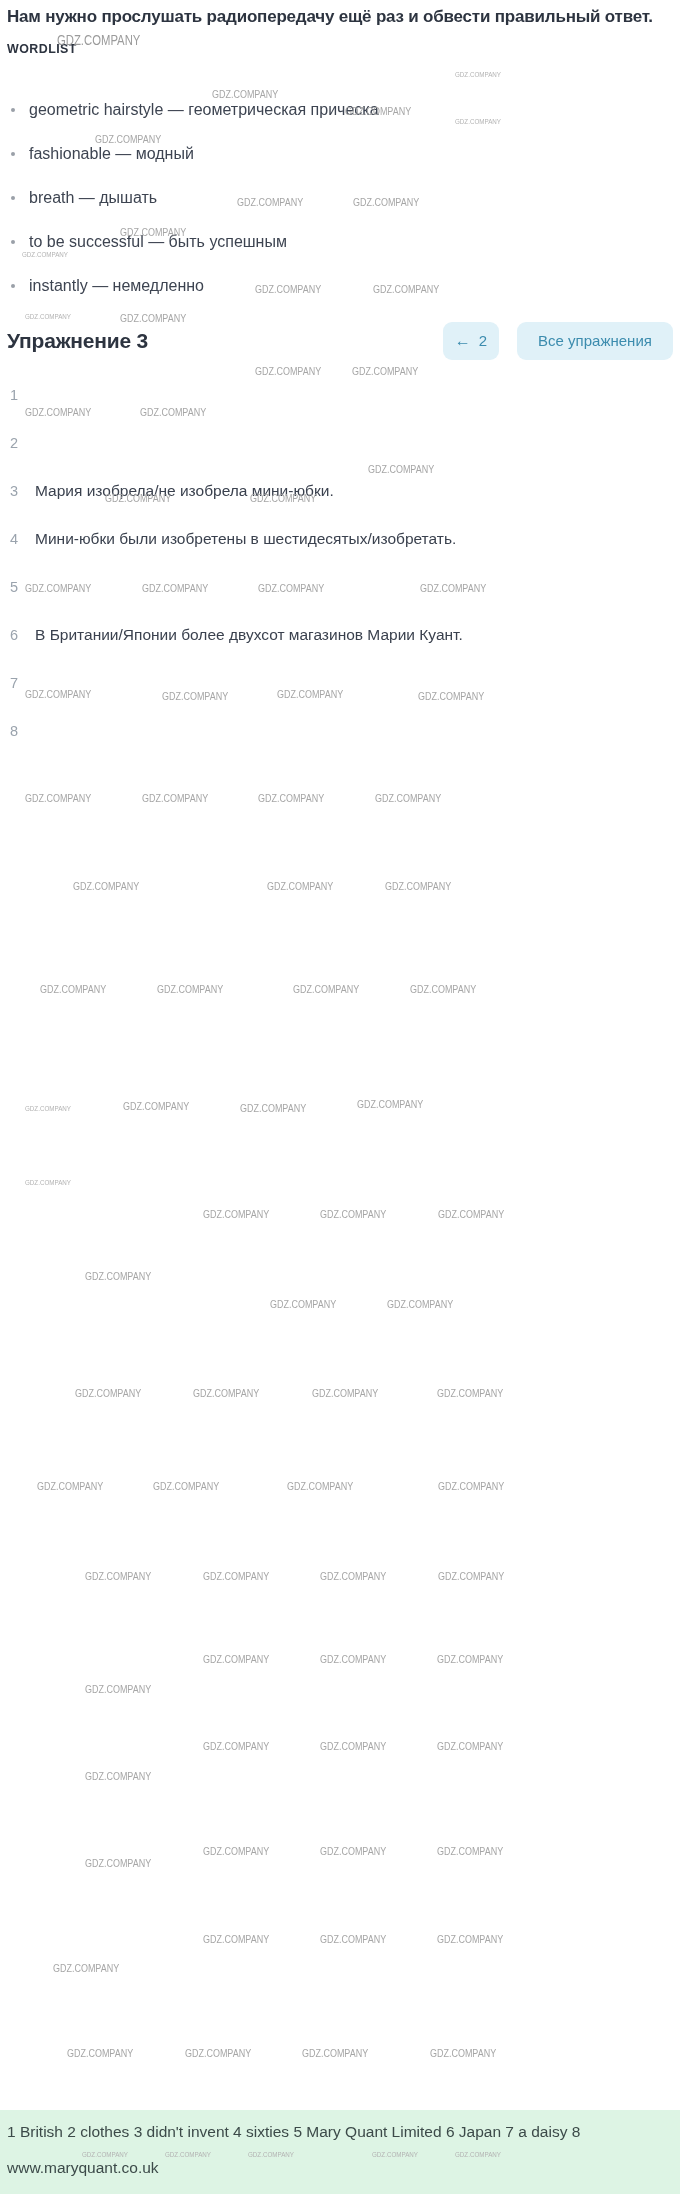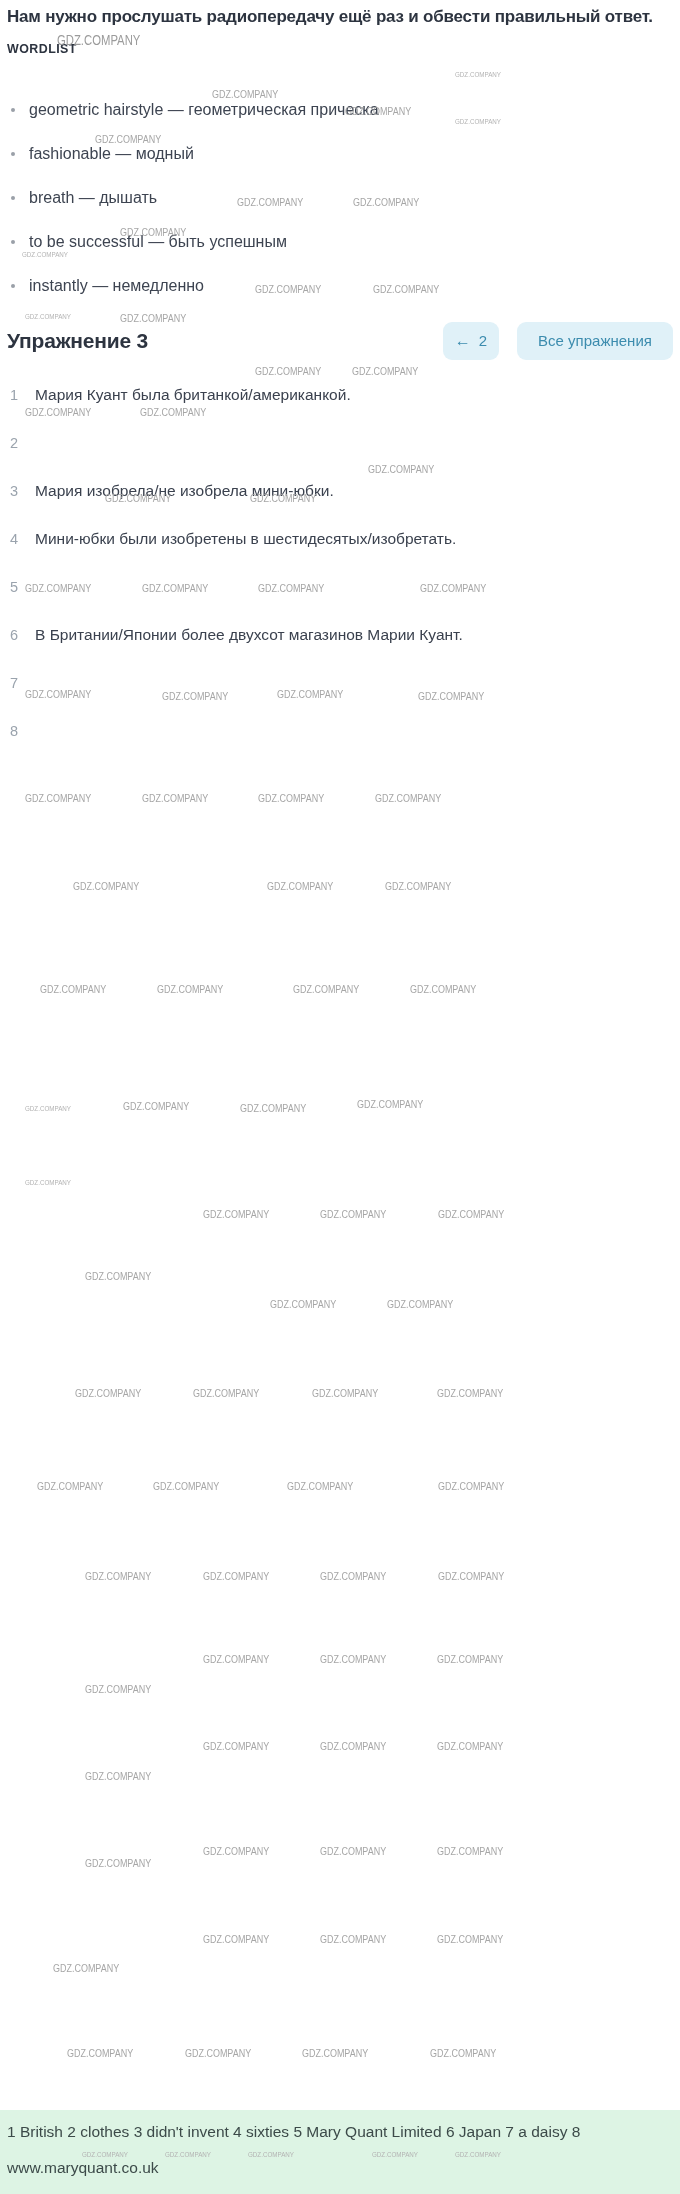--- a/index.html
+++ b/index.html
@@ -125,21 +125,20 @@
     <p class="story"></p>
       <p class="story"></p>
       <p class="story"></p>
       <p class="story"></p>
       <p class="story"></p>
   </div>
 
   <div class="questions">
     <div class="question">
         <span class="q-num">1</span>
-        <span class="q-text">Мария Куант была британкой/американкой.</span>
       </div>
       <div class="question">
         <span class="q-num">2</span>
       </div>
       <div class="question">
         <span class="q-num">3</span>
         <span class="q-text">Мария изобрела/не изобрела мини-юбки.</span>
       </div>
       <div class="question">
         <span class="q-num">4</span>

